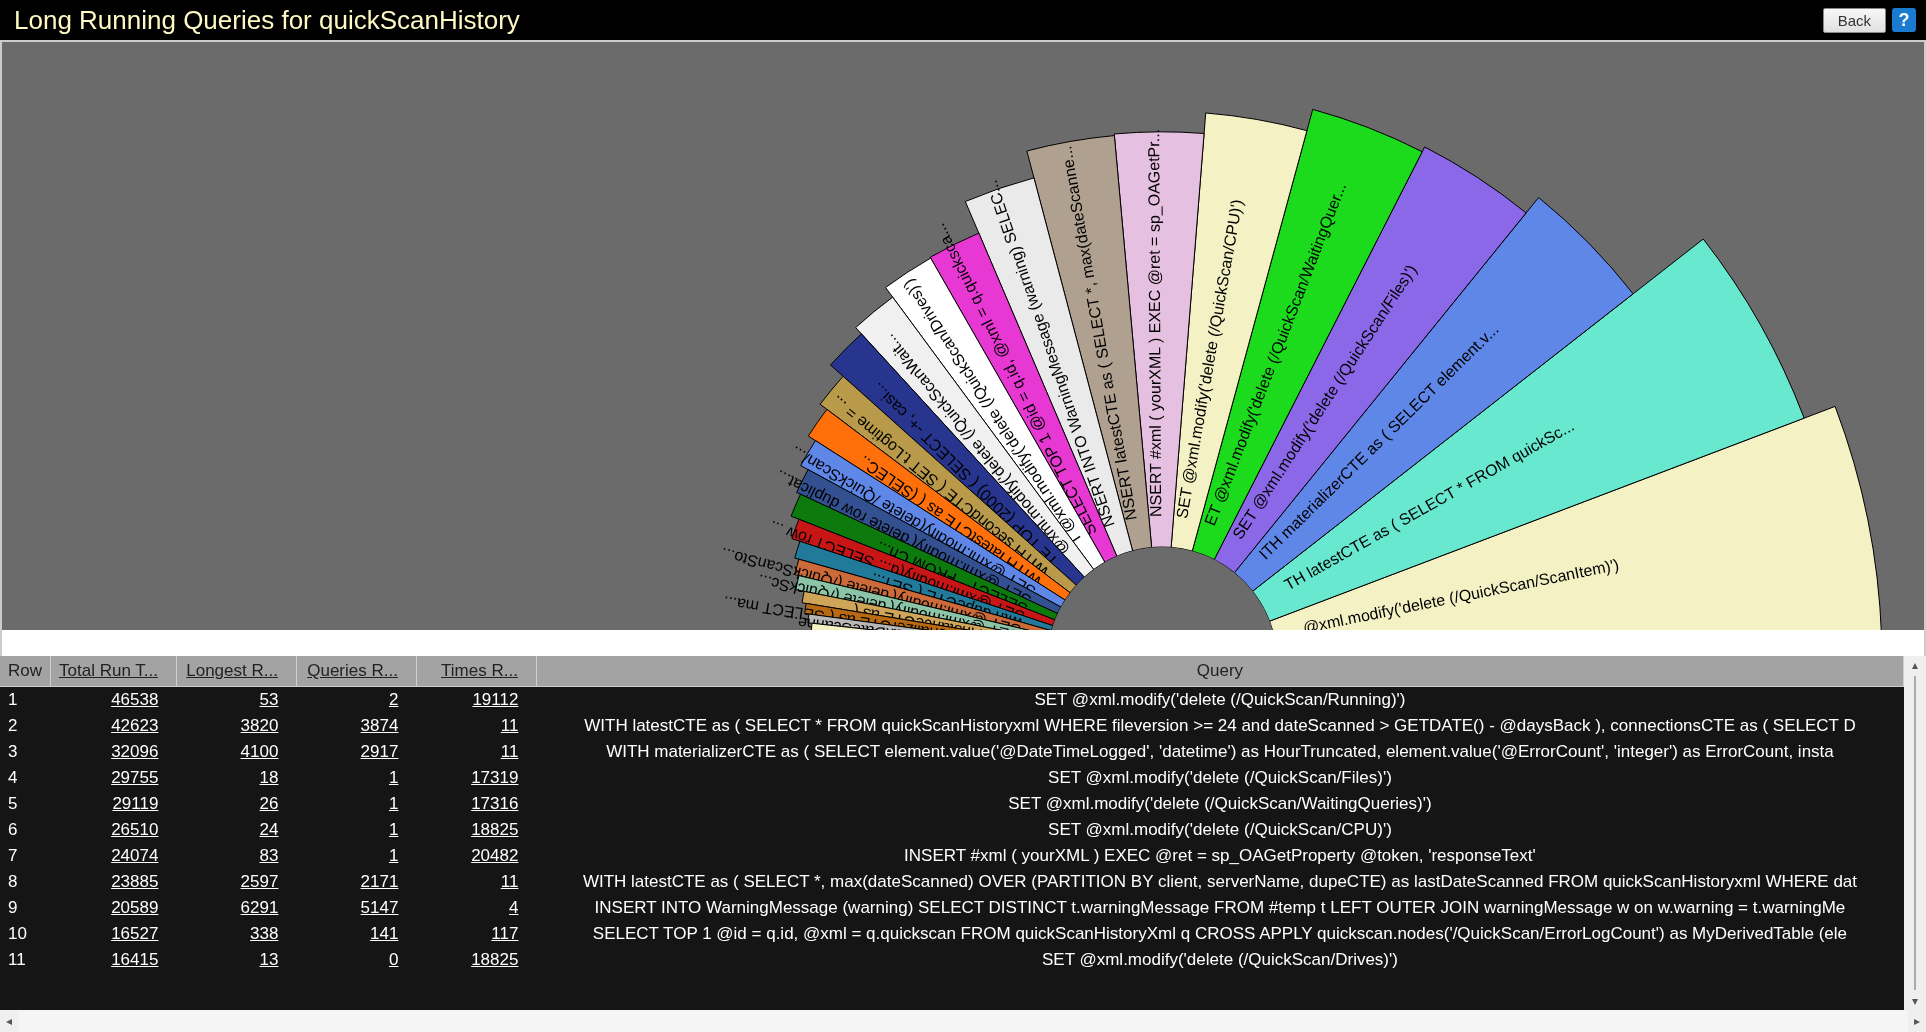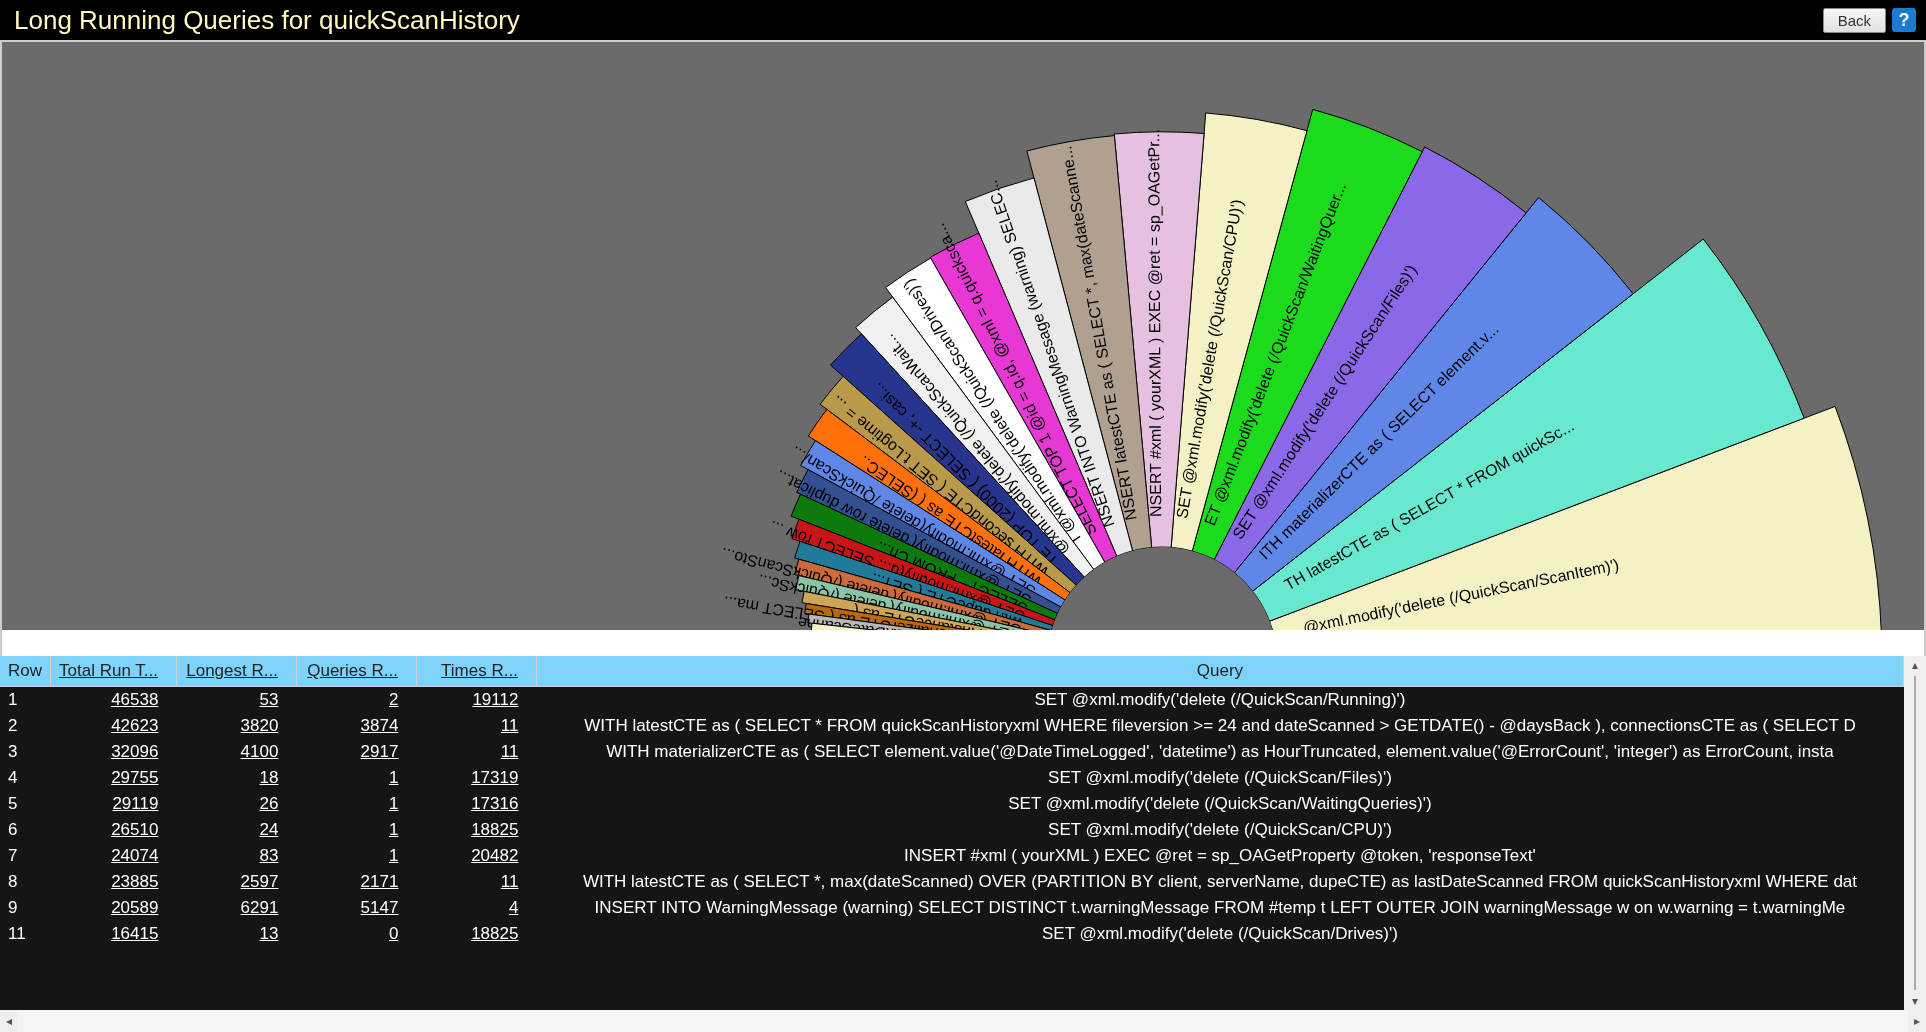--- a/index.html
+++ b/index.html
@@ -90,21 +90,21 @@
   }
   .hscroll .arrow { font-size: 12px; color: #555; width: 18px; text-align: center; cursor: pointer;}
   .hscroll .track { flex: 1; background: #f5f5f5; height: 100%; }
   table {
     border-collapse: collapse;
     width: 100%;
     color: #ffffff;
     font-size: 17px;
   }
   thead th {
-    background: #7dd3fc;
+    background: #a3a3a3;
     color: #222;
     font-weight: normal;
     text-align: left;
     padding: 5px 8px;
     border-right: 1px solid #d0d0d0;
     border-bottom: 1px solid #d0d0d0;
     white-space: nowrap;
     overflow: hidden;
   }
   tbody td {
@@ -277,20 +277,28 @@
             </tr>
             <tr>
               <td class="col-row">9</td>
               <td class="col-num">20589</td>
               <td class="col-num">6291</td>
               <td class="col-num">5147</td>
               <td class="col-num">4</td>
               <td class="col-query">INSERT INTO WarningMessage (warning) SELECT DISTINCT t.warningMessage FROM #temp t LEFT OUTER JOIN warningMessage w on w.warning = t.warningMe</td>
             </tr>
             <tr>
+              <td class="col-row">10</td>
+              <td class="col-num">16527</td>
+              <td class="col-num">338</td>
+              <td class="col-num">141</td>
+              <td class="col-num">117</td>
+              <td class="col-query">SELECT TOP 1 @id = q.id, @xml = q.quickscan FROM quickScanHistoryXml q CROSS APPLY quickscan.nodes('/QuickScan/ErrorLogCount') as MyDerivedTable (ele</td>
+            </tr>
+            <tr>
               <td class="col-row">11</td>
               <td class="col-num">16415</td>
               <td class="col-num">13</td>
               <td class="col-num">0</td>
               <td class="col-num">18825</td>
               <td class="col-query">SET @xml.modify('delete (/QuickScan/Drives)')</td>
             </tr>
           </tbody>
       </table>
     </div>

